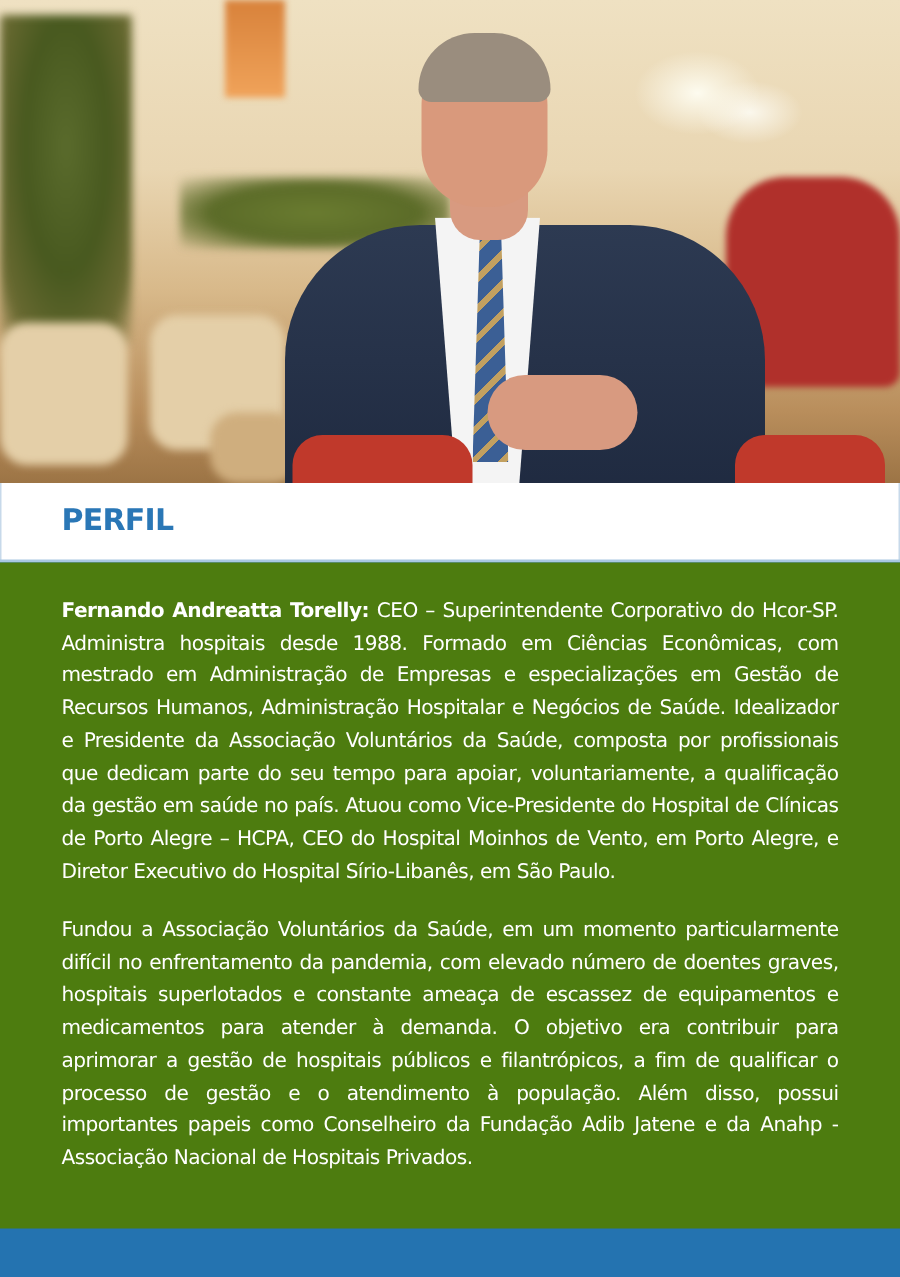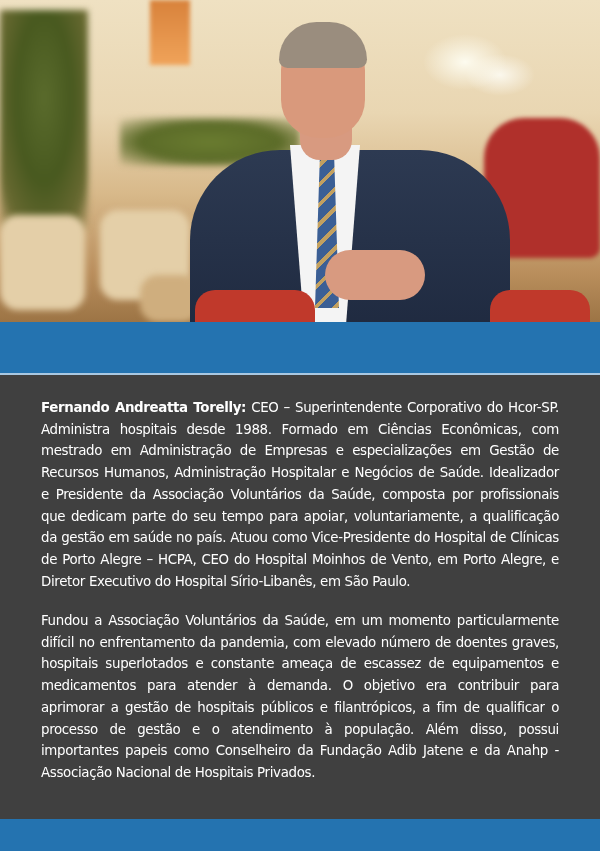--- a/index.html
+++ b/index.html
@@ -44,21 +44,21 @@
   .hands { position: absolute; left: 325px; top: 250px; width: 100px; height: 50px; background: #d89a80; border-radius: 25px; }
 
   
   .header-band { position: absolute; left: 0; top: 322px; width: 600px; height: 52px; background: #ffffff;
     border-left: 1px solid #c7d9ea; border-right: 1px solid #c7d9ea; box-sizing: border-box; }
   .header-band .title { position: absolute; left: 40px; top: 12px; font-family: "DejaVu Sans", sans-serif; font-weight: bold;
     font-size: 20px; letter-spacing: -0.5px; color: #2a77b6; }
   .header-line { position: absolute; left: 0; top: 373px; width: 600px; height: 2px; background: #a9c8e2; }
 
   
-  .body { position: absolute; left: 0; top: 375px; width: 600px; height: 444px; background: #404040; }
+  .body { position: absolute; left: 0; top: 375px; width: 600px; height: 444px; background: #4d7c0f; }
   .text { position: absolute; left: 41px; width: 518px; color: #ffffff; font-family: "DejaVu Sans", sans-serif;
     font-size: 13.4px; line-height: 21.7px; text-align: justify; letter-spacing: -0.35px; }
   .p1 { top: 22px; }
   .p2 { top: 235px; }
   .text b { font-weight: bold; }
 </style>
 </head>
 <body>
 
 <div class="page">
@@ -75,20 +75,23 @@
     <div class="shirt"></div>
     <div class="tie"></div>
     <div class="neck"></div>
     <div class="head"></div>
     <div class="hair"></div>
     <div class="hands"></div>
     <div class="red-seat"></div>
     <div class="red-seat right"></div>
   </div>
 
+  <div class="header-band">
+    <div class="title">PERFIL</div>
+  </div>
   <div class="header-line"></div>
 
   <div class="body">
     <div class="text p1"><b>Fernando Andreatta Torelly:</b><span> CEO – Superintendente Corporativo do Hcor-SP. Administra hospitais desde 1988. Formado em Ciências Econômicas, com mestrado em Administração de Empresas e especializações em Gestão de Recursos Humanos, Administração Hospitalar e Negócios de Saúde. Idealizador e Presidente da Associação Voluntários da Saúde, composta por profissionais que dedicam parte do seu tempo para apoiar, voluntariamente, a qualificação da gestão em saúde no país. Atuou como Vice-Presidente do Hospital de Clínicas de Porto Alegre – HCPA, CEO do Hospital Moinhos de Vento, em Porto Alegre, e Diretor Executivo do Hospital Sírio-Libanês, em São Paulo.</span></div>
     <div class="text p2"><span>Fundou a Associação Voluntários da Saúde, em um momento particularmente difícil no enfrentamento da pandemia, com elevado número de doentes graves, hospitais superlotados e constante ameaça de escassez de equipamentos e medicamentos para atender à demanda. O objetivo era contribuir para aprimorar a gestão de hospitais públicos e filantrópicos, a fim de qualificar o processo de gestão e o atendimento à população. Além disso, possui importantes papeis como Conselheiro da Fundação Adib Jatene e da Anahp - Associação Nacional de Hospitais Privados.</span></div>
   </div>
 
 </div>
 
 </body></html>

